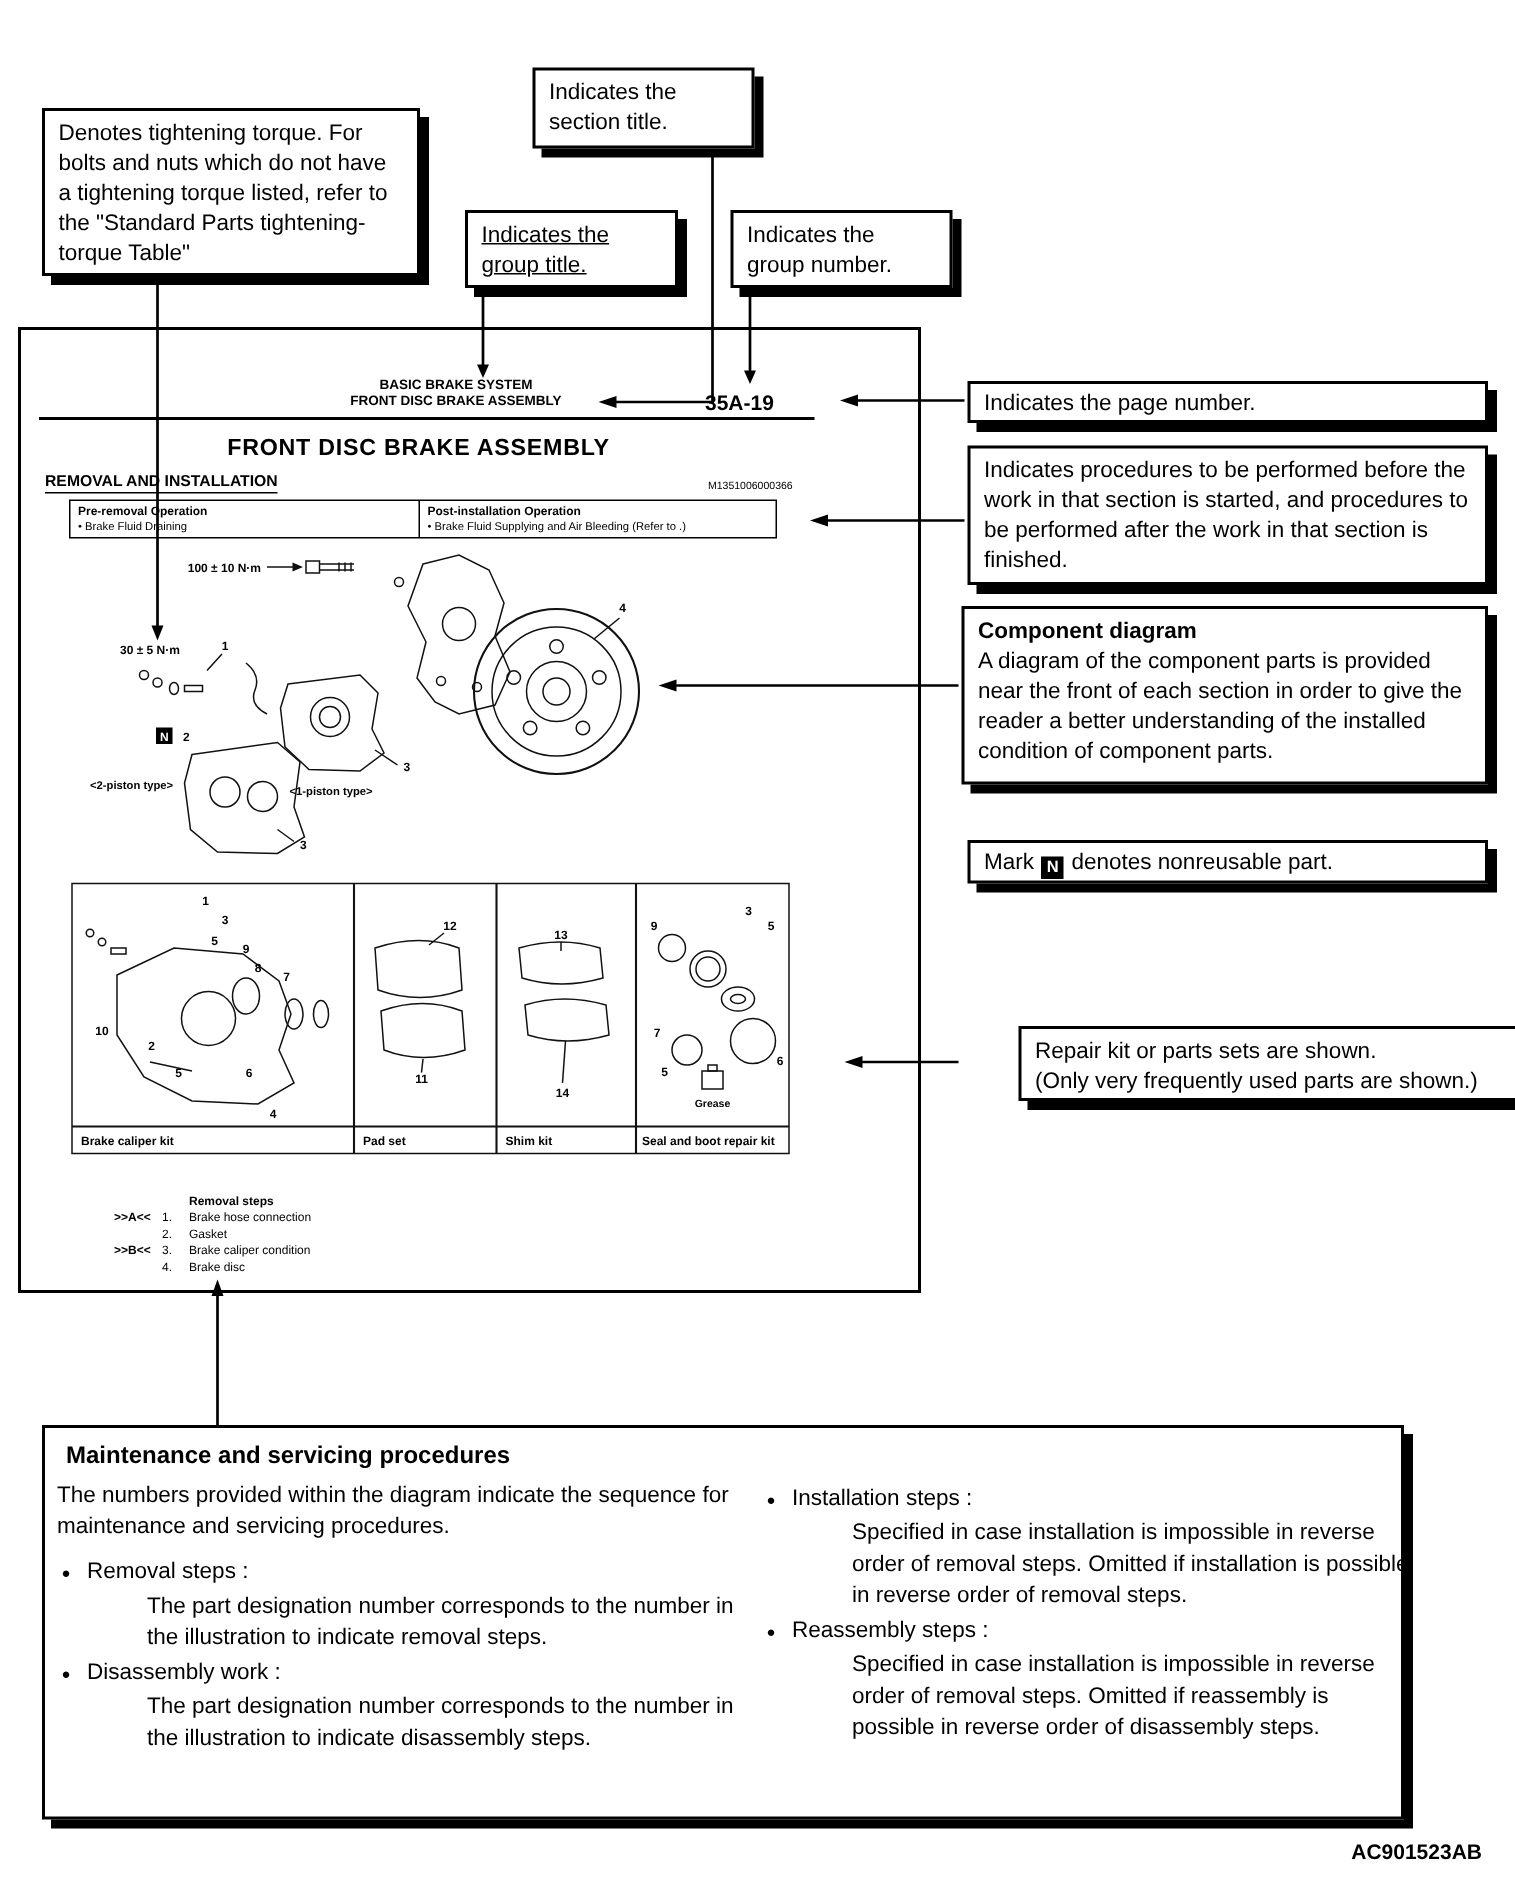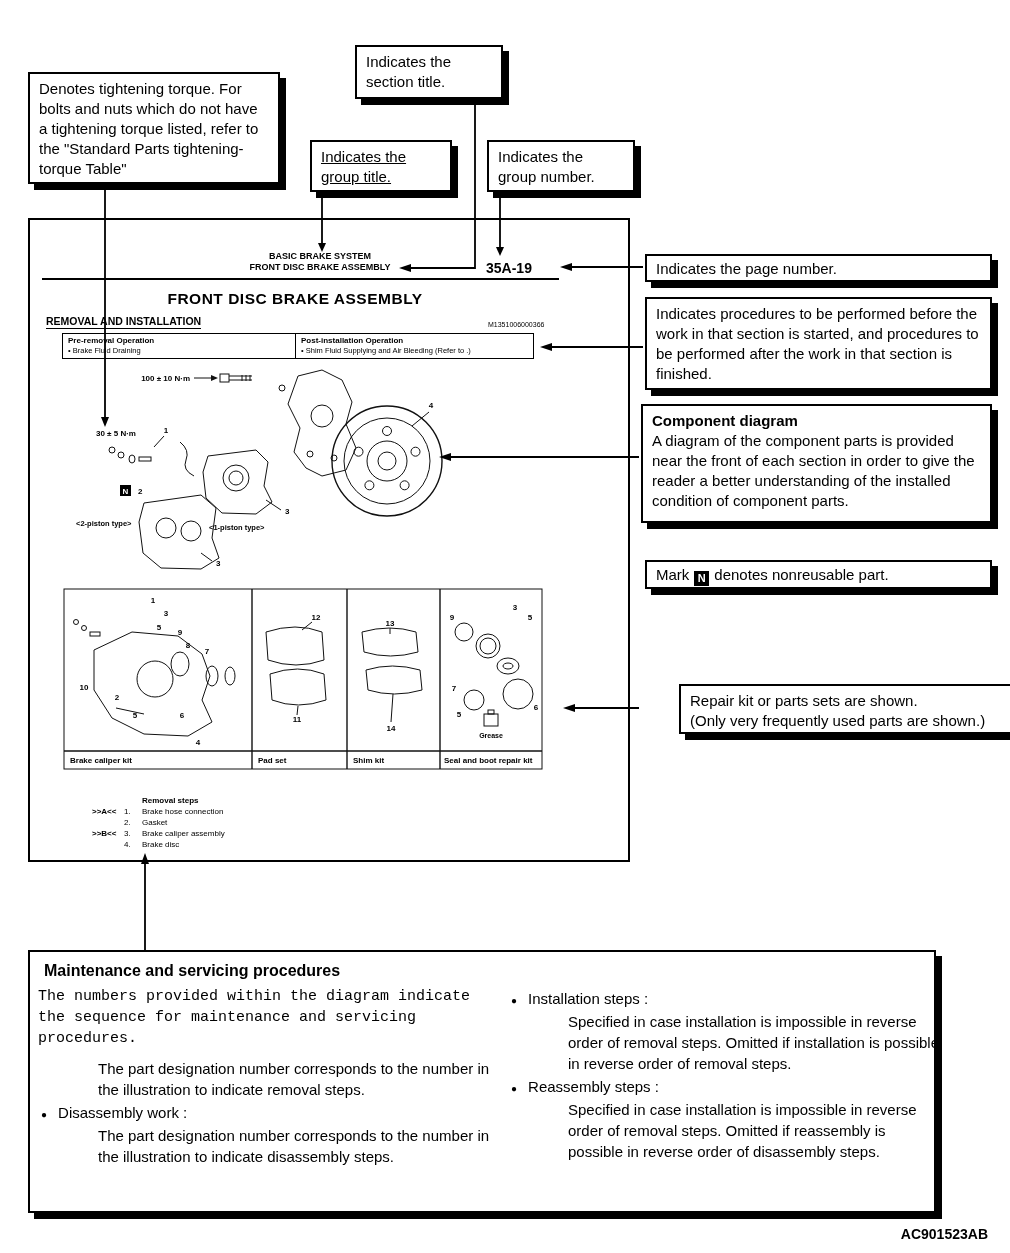--- a/index.html
+++ b/index.html
@@ -12,21 +12,21 @@
   .callout .bold-title{font-weight:bold;}
   .nbox{display:inline-block;width:15px;height:15px;background:#000;color:#fff;font-weight:bold;
         text-align:center;line-height:15px;font-size:11px;margin:0 5px;vertical-align:-2px;}
 
   
   .connectors{position:absolute;left:0;top:0;z-index:4;pointer-events:none;}
   .connectors line,.connectors polyline{stroke:#000;stroke-width:1.8;fill:none;}
   .connectors polygon{fill:#000;}
 
   
-  .page{position:absolute;left:28px;top:218px;width:602px;height:644px;border:2px solid #000;
+  .page{position:absolute;left:12px;top:218px;width:602px;height:644px;border:2px solid #000;
         background:#fff;z-index:2;box-sizing:border-box;}
   .page-header{position:absolute;left:155px;top:31px;width:270px;text-align:center;
                font-size:9px;font-weight:bold;line-height:11px;}
   .page-num{position:absolute;left:456px;top:40px;font-size:14px;font-weight:bold;}
   .page-rule{position:absolute;left:12px;top:58px;width:517px;border-top:2px solid #000;}
   .page-title{position:absolute;left:0;top:70px;width:530px;text-align:center;
               font-size:15.5px;font-weight:bold;letter-spacing:.5px;}
   .page-sub{position:absolute;left:16px;top:95px;font-size:10.5px;font-weight:bold;
             border-bottom:1.5px solid #000;padding-bottom:1px;}
   .doc-code{position:absolute;left:458px;top:101px;font-size:7px;}
@@ -55,21 +55,21 @@
   .steps-marker{font-weight:bold;}
 
   
   .maint{position:absolute;left:28px;top:950px;width:908px;height:263px;border:2px solid #000;
          box-shadow:6px 6px 0 #000;background:#fff;z-index:6;box-sizing:border-box;
          font-size:15px;line-height:21px;}
   .maint-title{position:absolute;left:14px;top:8px;font-size:16px;font-weight:bold;}
   .maint-col{position:absolute;top:34px;}
   .maint-col.left{left:8px;width:452px;}
   .maint-col.right{left:478px;top:36px;width:432px;}
-  .m-intro{margin-bottom:9px;font-family:Liberation Mono, monospace;}
+  .m-intro{margin-bottom:9px;}
   .m-item{margin-bottom:2px;}
   .m-label::before{content:"●";font-size:10px;margin:0 11px 0 3px;}
   .m-body{margin-left:60px;}
 
   .footer-code{position:absolute;right:22px;top:1226px;font-size:14px;font-weight:bold;z-index:7;}
 </style>
 </head>
 <body>
 
 <div class="canvas">
@@ -168,21 +168,21 @@
 
     <div class="doc-code">M1351006000366</div>
 
     <div class="ops">
       <div class="ops-cell pre">
         <div class="ops-title">Pre-removal Operation</div>
         <div class="ops-item">Brake Fluid Draining</div>
       </div>
       <div class="ops-cell post">
         <div class="ops-title">Post-installation Operation</div>
-        <div class="ops-item">Shim Fluid Supplying and Air Bleeding (Refer to .)</div>
+        <div class="ops-item">Brake Fluid Supplying and Air Bleeding (Refer to .)</div>
       </div>
     </div>
 
     <svg class="diagram" width="487" height="410" viewBox="0 0 487 410">
 
       <g>
         <text class="num" x="130" y="17" text-anchor="end">100 ± 10 N·m</text>
         <line x1="134" y1="14" x2="152" y2="14"></line>
           <polygon points="151,11 151,17 158,14" fill="#111" stroke="none"></polygon>
         <rect class="part" x="160" y="10" width="9" height="8"></rect>
@@ -331,37 +331,38 @@
         <span>Brake hose connection</span>
       </div>
       <div class="steps-row">
         <span class="steps-marker"></span>
         <span>2.</span>
         <span>Gasket</span>
       </div>
       <div class="steps-row">
         <span class="steps-marker">&gt;&gt;B&lt;&lt;</span>
         <span>3.</span>
-        <span>Brake caliper assembly</span>
+        <span>Brake caliper condition</span>
       </div>
       <div class="steps-row">
         <span class="steps-marker"></span>
         <span>4.</span>
         <span>Brake disc</span>
       </div>
     </div>
   </div>
 
   <div class="maint">
     <div class="maint-title">Maintenance and servicing procedures</div>
 
     <div class="maint-col left">
       <div class="m-intro">The numbers provided within the diagram indicate the sequence for maintenance and servicing procedures.</div>
 
       <div class="m-item">
+        <div class="m-label"><span>Removal steps :</span></div>
         <div class="m-body">The part designation number corresponds to the number in the illustration to indicate removal steps.</div>
       </div>
 
       <div class="m-item">
         <div class="m-label"><span>Disassembly work :</span></div>
         <div class="m-body">The part designation number corresponds to the number in the illustration to indicate disassembly steps.</div>
       </div>
     </div>
 
     <div class="maint-col right">

